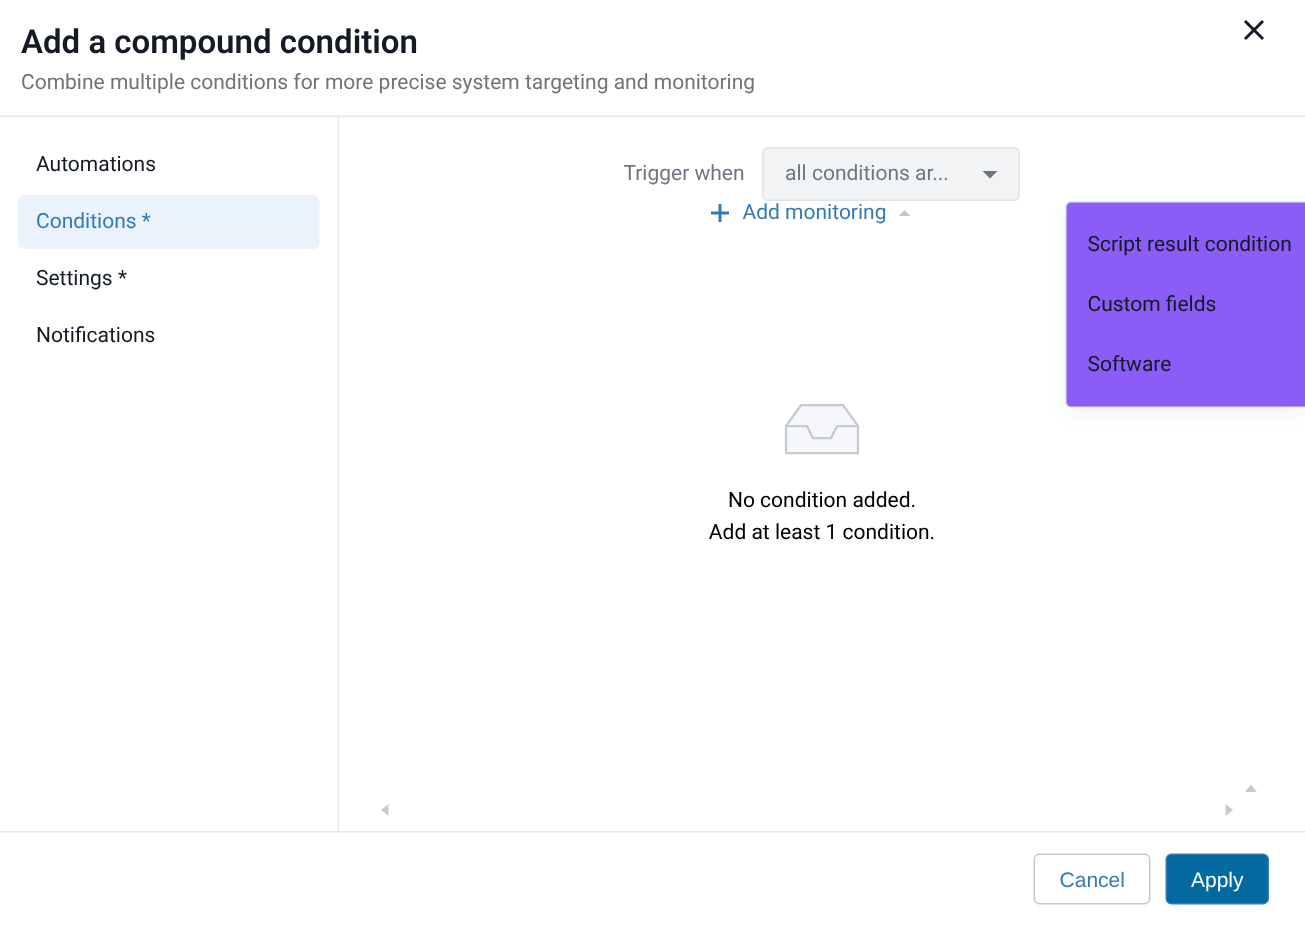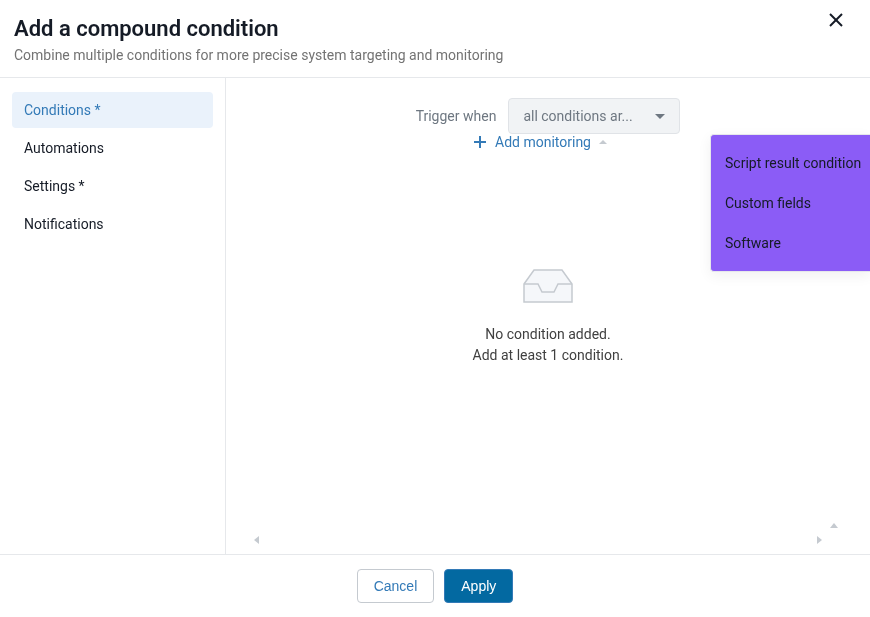--- a/index.html
+++ b/index.html
@@ -163,21 +163,21 @@
     cursor: pointer;
     white-space: nowrap;
   }
   .empty {
     flex: 1;
     display: flex;
     flex-direction: column;
     align-items: center;
     justify-content: flex-start;
     padding-top: 116px;
-    color: #404040;
+    color: #000000;
   }
   .empty svg { margin-bottom: 18px; }
   .empty-line { font-size: 14px; line-height: 1.5; }
   .scroll-arrows {
     position: relative;
     height: 20px;
   }
   .sc-left, .sc-right, .sc-up {
     position: absolute;
     width: 0; height: 0;
@@ -199,21 +199,21 @@
   .sc-up {
     right: 8px;
     bottom: 26px;
     border-left: 4px solid transparent;
     border-right: 4px solid transparent;
     border-bottom: 5px solid #c5cad0;
   }
   .footer {
     border-top: 1px solid #e6e8eb;
     display: flex;
-    justify-content: center;
+    justify-content: flex-end;
     align-items: center;
     padding: 14px 24px;
     gap: 10px;
   }
   .btn {
     height: 34px;
     padding: 0 16px;
     font-size: 14px;
     border-radius: 4px;
     cursor: pointer;
@@ -243,25 +243,25 @@
         <line x1="13" y1="1" x2="1" y2="13" stroke="#151b26" stroke-width="2"></line>
       </svg>
     </button>
   </div>
 
   <hr class="hr">
 
   <div class="body">
 
     <nav class="sidebar">
+      <div class="side-item">
+        <span>Automations</span>
+      </div>
       <div class="side-item active">
         <span>Conditions *</span>
-      </div>
-      <div class="side-item">
-        <span>Automations</span>
       </div>
       <div class="side-item">
         <span>Settings *</span>
       </div>
       <div class="side-item">
         <span>Notifications</span>
       </div>
     </nav>
 
     <div class="main">

